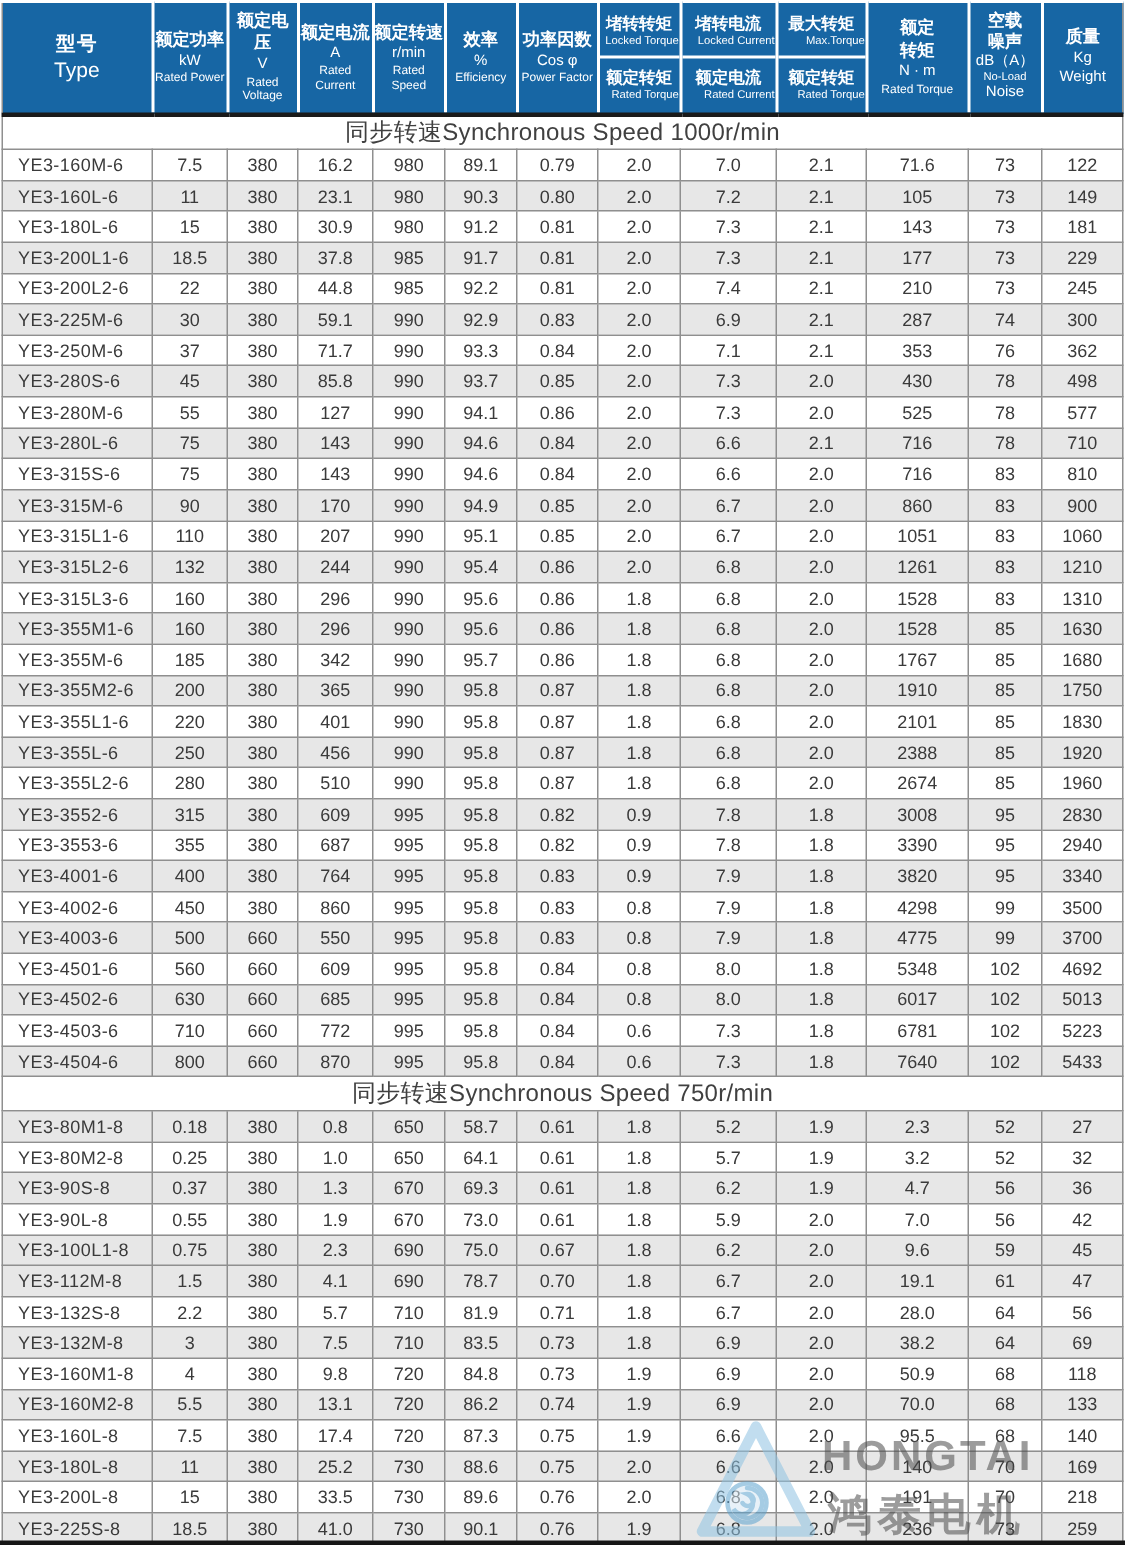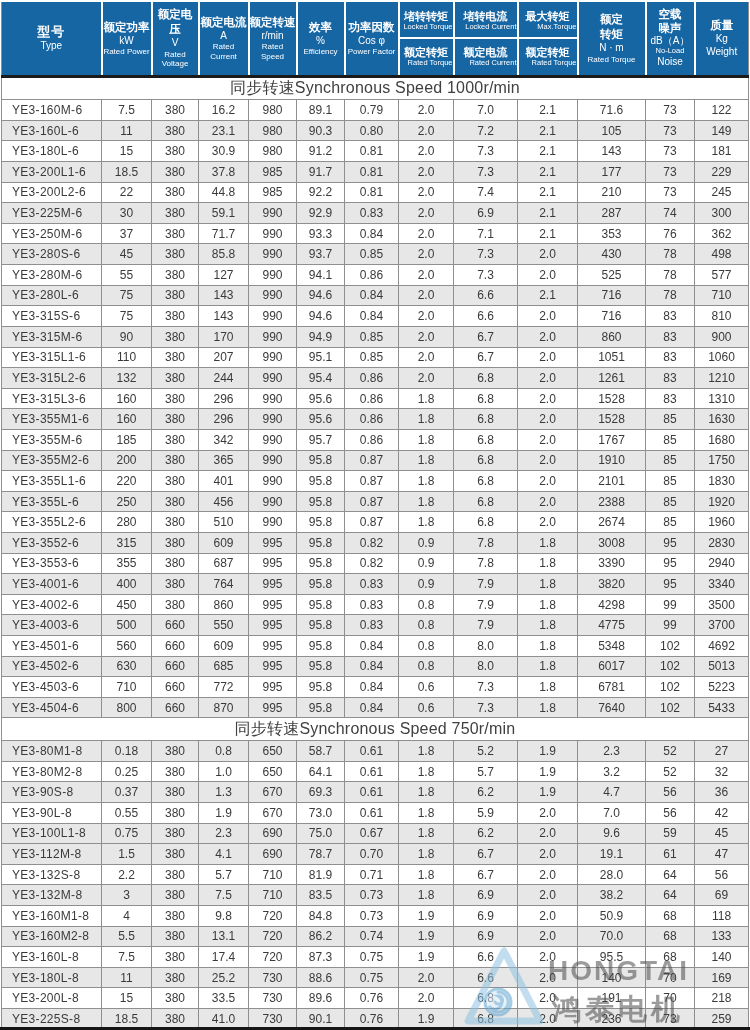--- a/index.html
+++ b/index.html
@@ -24,21 +24,21 @@
     background:var(--header_blue); color:#fff; padding:0; vertical-align:middle;
     border-left:2px solid #fff; border-top:2px solid #fff;
     border-bottom:3px solid #1a1a1a; font-weight:normal;
   }
   thead th:first-child { border-left:1px solid #8f8f8f; }
   thead th:last-child { border-right:1px solid #8f8f8f; }
   th .cn  { font-size:11.5px; font-weight:bold; line-height:1.3; }
   th .unit{ font-size:10px;  line-height:1.25; }
   th .en  { font-size:8px;   line-height:1.2; }
   th.first-col .cn { font-size:13px; letter-spacing:1px; }
-  th.first-col .unit { font-size:10px;text-align:center; }
+  th.first-col .unit { font-size:14px;text-align:center; }
   th.col-noise .cn { line-height:1.15; }
   th.col-noise .en { font-size:7.5px; line-height:1.1; }
   th.split { padding:0; }
   th.split .half { height:34px; display:flex; flex-direction:column; justify-content:center; }
   th.split .top  { border-bottom:2px solid #fff; }
   th.split .cn { font-size:11px; line-height:1.2; }
   th.split .en { font-size:7.5px; line-height:1.1;text-align:right; }
 
   tbody td {
     border:1px solid #8f8f8f; font-size:12px; color:#3a3a3a;

